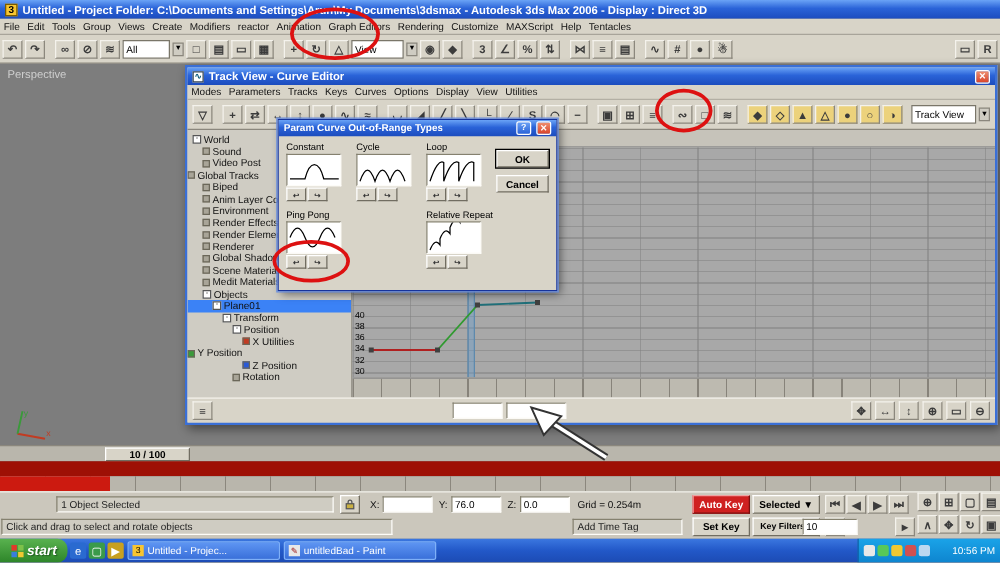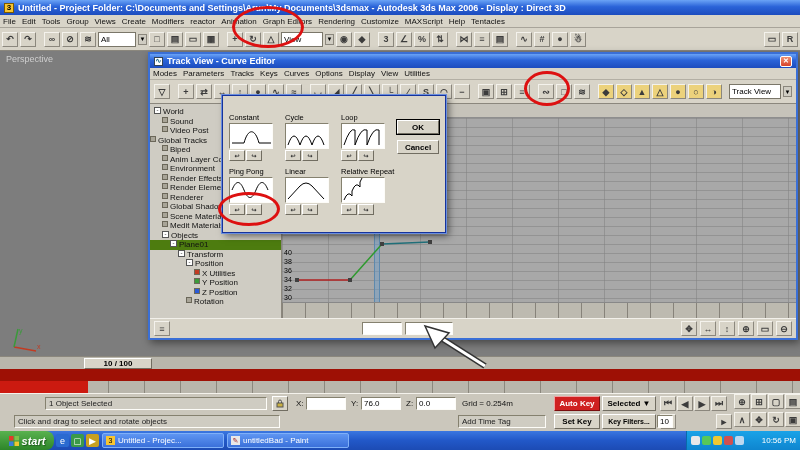--- a/index.html
+++ b/index.html
@@ -20,21 +20,21 @@
 .circle{border:3px solid #dd1111;border-radius:50%;pointer-events:none;z-index:60}
 .lbl{color:#111;font-size:8px;white-space:nowrap}
 #menubar{left:0;top:15px;width:800px;height:13px;display:flex;align-items:center;border-bottom:1px solid #a8a49a}
 #toolbar{left:0;top:28px;width:800px;height:23px;display:flex;align-items:center;gap:2px;padding:0 2px;border-bottom:1px solid #8b877d}
 #viewport{left:0;top:51px;width:800px;height:305px;background:#7d7d7d}
 #trackview{left:148px;top:52px;width:650px;height:288px;border:2px solid #3a6fd6;background:#d8d4c8;box-shadow:2px 3px 8px rgba(0,0,0,.45);z-index:10}
 #tv-title{left:0;top:0;width:646px;height:14px}
 #tv-menu{left:0;top:14px;width:646px;height:12px;display:flex;align-items:center;background:#d8d4c8;border-bottom:1px solid #b3afa4}
 #tv-tools{left:0;top:26px;width:646px;height:24px;display:flex;align-items:center;gap:2px;padding:0 4px;background:#d8d4c8;border-bottom:1px solid #8b877d}
 #tree{left:0;top:50px;width:132px;height:214px;background:#cfccc3;border-right:1px solid #8b877d;overflow:hidden;padding-top:3px}
-.trow{height:9.5px;display:flex;gap:2px;white-space:nowrap;font-size:8px;color:#111}
+.trow{height:9.5px;display:flex;align-items:center;gap:2px;white-space:nowrap;font-size:8px;color:#111}
 .tico{width:6px;height:6px;background:#a9a598;border:1px solid #6b6759;flex:none}
 .twisty{width:7px;height:7px;border:1px solid #555;background:#fff;font-size:6px;line-height:5px;text-align:center;flex:none;color:#000}
 #chart{left:132px;top:50px;width:514px;height:214px;background:#a8a8a8}
 #chart-strip{left:0;top:0;width:514px;height:14px;background:#c6c3ba;border-bottom:1px solid #8e8e8e}
 #grid{left:0;top:14px;width:514px;height:184px;background-color:#a8a8a8;background-image:repeating-linear-gradient(90deg,rgba(130,130,130,.55) 0 1px,transparent 1px 46px),repeating-linear-gradient(180deg,#939393 0 1px,transparent 1px 9px)}
 #chart-ruler{left:0;top:198px;width:514px;height:16px;background:#bdbab0;border-top:1px solid #888;background-image:repeating-linear-gradient(90deg,#87837a 0 1px,transparent 1px 23px)}
 .vnum{position:absolute;left:2px;width:18px;text-align:left;font-size:7px;color:#000}
 #tv-bottom{left:0;top:264px;width:646px;height:20px;background:#d8d4c8;display:flex;align-items:center;gap:3px;padding:0 4px;border-top:1px solid #f2f0ea}
 #dialog{left:222px;top:95px;width:224px;height:138px;background:#d8d4c8;border:1px solid #16339c;outline:1px solid #6a8ede;box-shadow:3px 3px 7px rgba(0,0,0,.5);z-index:30}
 .opt{position:absolute;width:54px}
@@ -245,37 +245,37 @@
         <span>Scene Materials</span>
       </div>
     <div class="trow" style="padding-left:12px">
         <i class="tico"></i>
         <span>Medit Materials</span>
       </div>
     <div class="trow" style="padding-left:12px">
         <span class="twisty">-</span>
         <span>Objects</span>
       </div>
-    <div class="trow" style="padding-left:20px;background:#4d7c0f">
+    <div class="trow" style="padding-left:20px;background:#3b82f6">
         <span class="twisty">-</span>
         <span>Plane01</span>
       </div>
     <div class="trow" style="padding-left:28px">
         <span class="twisty">-</span>
         <span>Transform</span>
       </div>
     <div class="trow" style="padding-left:36px">
         <span class="twisty">-</span>
         <span>Position</span>
       </div>
     <div class="trow" style="padding-left:44px">
         <i class="tico" style="background:#c23b22"></i>
         <span>X Utilities</span>
       </div>
-    <div class="trow" style="padding-left:44px">
+    <div class="trow" style="">
         <i class="tico" style="background:#3a9a3a"></i>
         <span>Y Position</span>
       </div>
     <div class="trow" style="padding-left:44px">
         <i class="tico" style="background:#2a5ad8"></i>
         <span>Z Position</span>
       </div>
     <div class="trow" style="padding-left:36px">
         <i class="tico"></i>
         <span>Rotation</span>
@@ -317,20 +317,25 @@
     <b class="ico">✥</b>
     <b class="ico">↔</b>
     <b class="ico">↕</b>
     <b class="ico">⊕</b>
     <b class="ico">▭</b>
     <b class="ico">⊖</b>
   </div>
 </div>
 
 <div id="dialog" class="abs">
+  <div class="tbar" style="height:13px;font-size:8px">
+    <span style="white-space:nowrap;overflow:hidden">Param Curve Out-of-Range Types</span>
+    <span class="titlebtn" style="margin-left:auto;background:linear-gradient(#6aa0f4,#2a63d8)">?</span>
+    <span class="titlebtn" style="background:linear-gradient(#ef9070,#d8432a)">✕</span>
+  </div>
 
   <div class="opt" style="left:62px;top:16px">
     <span class="opt-label">Cycle</span>
     <div class="opt-box">
       <svg width="42" height="24">
           <path d="M2,21 Q8,3 14,21 Q20,3 26,21 Q32,3 38,21" fill="none" stroke="#000" stroke-width="1"></path>
         </svg>
     </div>
     <div style="display:flex;gap:1px;margin-top:1px">
       <b class="btn mini">↩</b>
@@ -359,32 +364,20 @@
     <div style="display:flex;gap:1px;margin-top:1px">
       <b class="btn mini">↩</b>
       <b class="btn mini">↪</b>
     </div>
   </div>
   <div class="opt" style="left:6px;top:70px">
     <span class="opt-label">Ping Pong</span>
     <div class="opt-box">
       <svg width="42" height="24">
           <path d="M2,12 C6,2 10,2 14,12 C18,22 22,22 26,12 C30,2 34,2 38,12" fill="none" stroke="#000" stroke-width="1"></path>
-        </svg>
-    </div>
-    <div style="display:flex;gap:1px;margin-top:1px">
-      <b class="btn mini">↩</b>
-      <b class="btn mini">↪</b>
-    </div>
-  </div>
-  <div class="opt" style="left:62px;top:70px">
-    <span class="opt-label">Linear</span>
-    <div class="opt-box">
-      <svg width="42" height="24">
-          <path d="M2,21 L14,8 Q20,2 26,8 L38,21" fill="none" stroke="#000" stroke-width="1"></path>
         </svg>
     </div>
     <div style="display:flex;gap:1px;margin-top:1px">
       <b class="btn mini">↩</b>
       <b class="btn mini">↪</b>
     </div>
   </div>
   <div class="opt" style="left:118px;top:70px">
     <span class="opt-label">Relative Repeat</span>
     <div class="opt-box">
@@ -427,26 +420,26 @@
   <span class="lbl abs" style="left:462px;top:5px">Grid = 0.254m</span>
   <b class="btn abs" style="left:554px;top:2px;width:46px;height:15px;background:#cf2020;color:#fff;border-color:#f0a0a0 #7a0e0e #7a0e0e #f0a0a0">Auto Key</b>
   <b class="btn abs" style="left:602px;top:2px;width:54px;height:15px"><span>Selected</span>&nbsp;▼</b>
   <b class="ico abs" style="left:660px;top:2px">⏮</b>
   <b class="ico abs" style="left:677px;top:2px">◀</b>
   <b class="ico abs" style="left:694px;top:2px">▶</b>
   <b class="ico abs" style="left:711px;top:2px">⏭</b>
 </div>
 
 <div id="status2" class="abs">
-  <span class="sunk abs" style="left:14px;top:3px;width:266px;height:13px">Click and drag to select and rotate objects</span>
+  <span class="sunk abs" style="left:1px;top:3px;width:313px;height:13px">Click and drag to select and rotate objects</span>
   <span class="sunk abs" style="left:458px;top:3px;width:88px;height:13px">Add Time Tag</span>
   <b class="btn abs" style="left:554px;top:2px;width:46px;height:15px">Set Key</b>
   <b class="btn abs" style="left:602px;top:2px;width:54px;height:15px;font-size:7px">Key Filters...</b>
   <b class="ico abs" style="left:660px;top:2px">◄</b>
-  <span class="sunkw abs" style="left:657px;top:3px;width:16px;height:13px">10</span>
+  <span class="sunkw abs" style="left:642px;top:3px;width:44px;height:13px">10</span>
   <b class="ico abs" style="left:716px;top:2px">►</b>
 </div>
 
 <div id="navcluster" class="abs">
   <b class="ico">⊕</b>
   <b class="ico">⊞</b>
   <b class="ico">▢</b>
   <b class="ico">▤</b>
   <b class="ico">∧</b>
   <b class="ico">✥</b>

